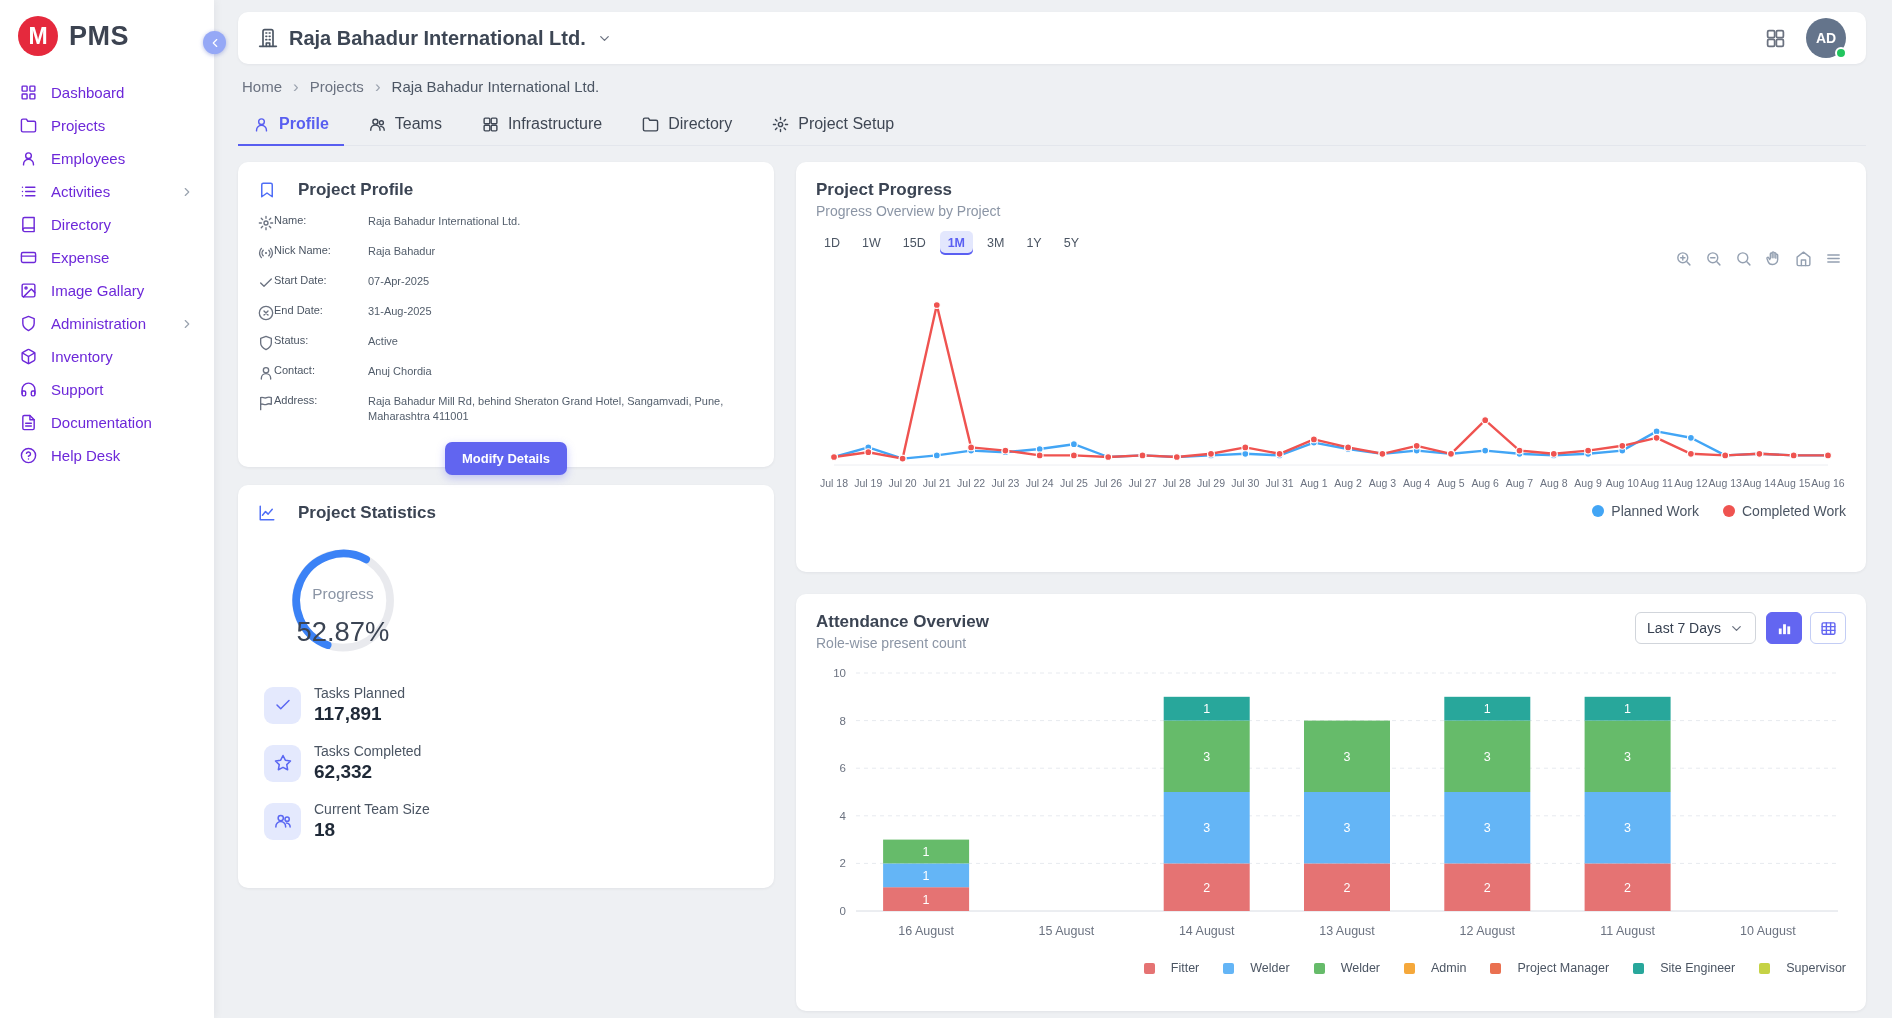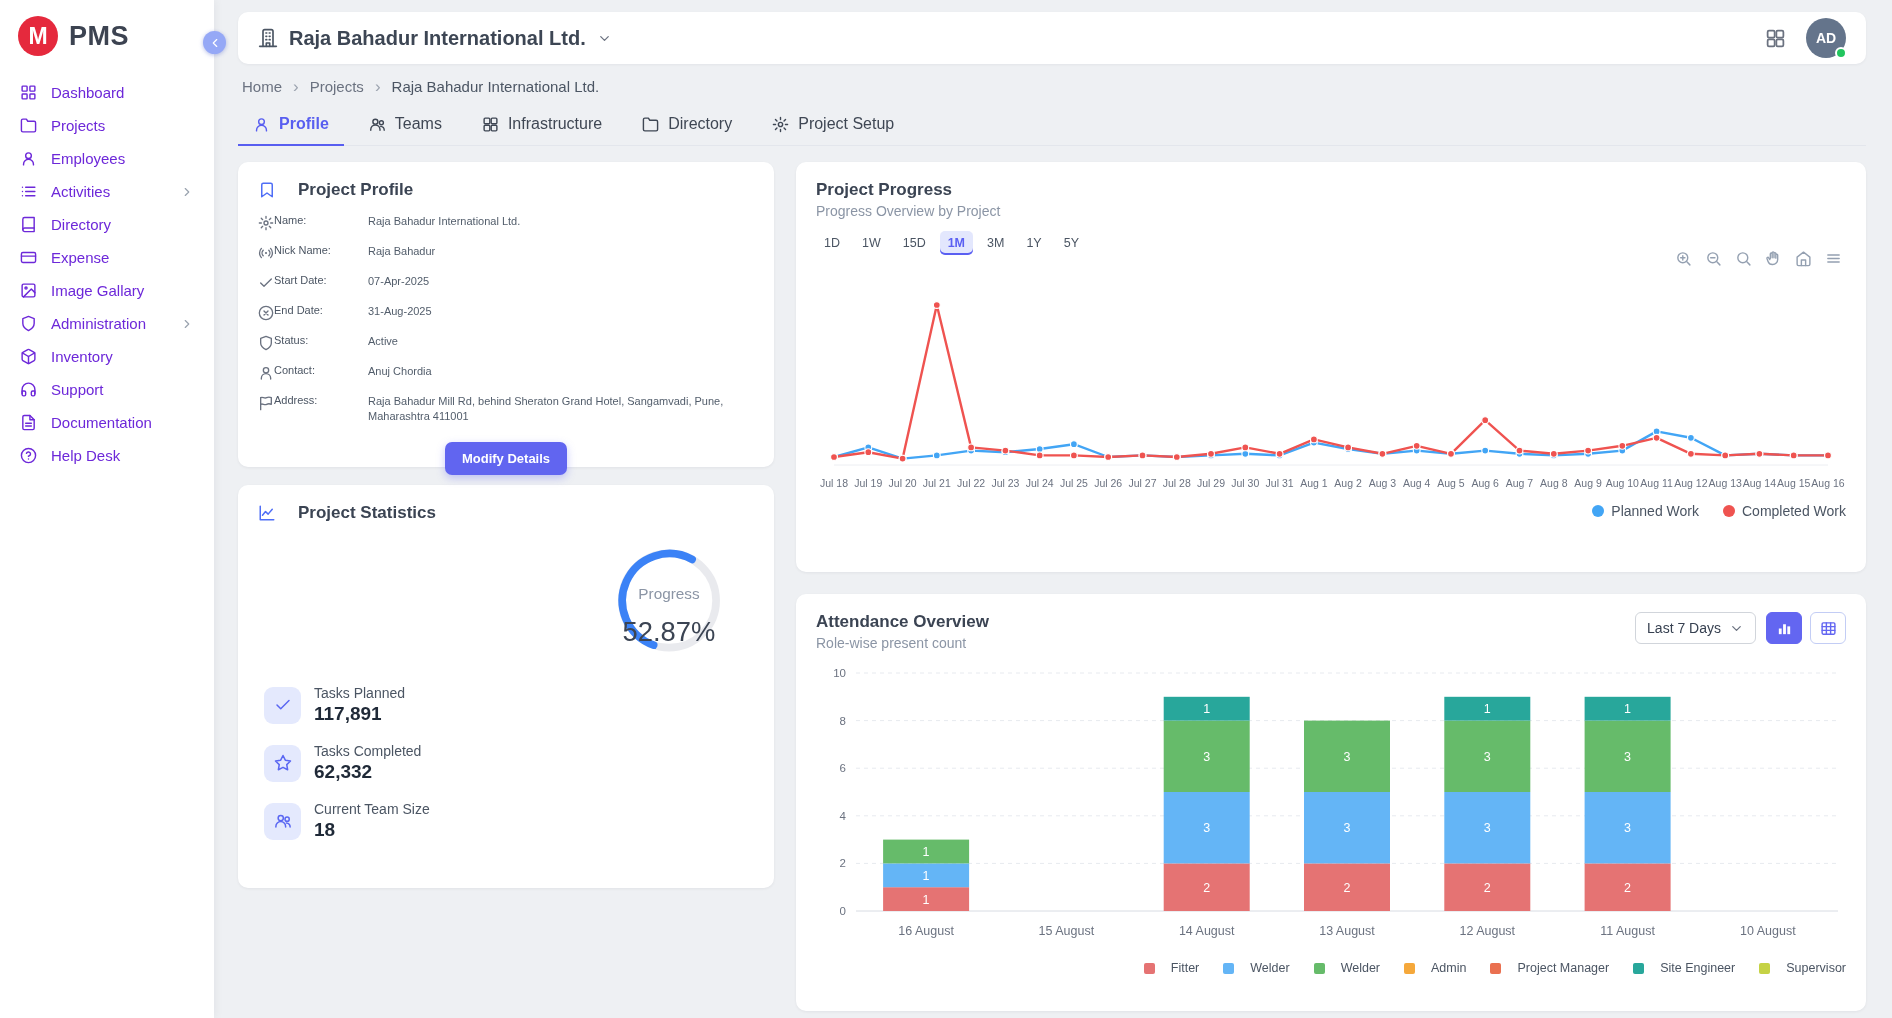--- a/index.html
+++ b/index.html
@@ -51,21 +51,21 @@
   .profile-card{height:305px}
   .pf-row{display:flex;align-items:flex-start;gap:0;margin-bottom:13px;font-size:11px}
   .pf-row .icn{color:#6b7280;margin-top:1px}
   .pf-label{width:94px;flex:0 0 auto;color:#4b5563}
   .pf-value{flex:1;color:#525d6b;line-height:1.35}
   .btn-wrap{text-align:center;margin-top:18px}
   .btn-primary{background:#6165f0;color:#fff;border:none;border-radius:7px;padding:9px 17px;font-size:13px;font-weight:bold;cursor:pointer;box-shadow:0 3px 8px rgba(97,101,240,.35);font-family:inherit}
 
   
   .stats-card{margin-top:18px;height:403px}
-  .gauge-wrap{text-align:right;margin-top:4px}
+  .gauge-wrap{text-align:left;margin-top:4px}
   .gauge-name{font-size:14px;fill:#8b95a5}
   .gauge-val{font-size:25px;fill:#3b4453}
   .stat-rows{margin-top:10px}
   .stat-row{display:flex;align-items:center;gap:13px;padding:9px 6px}
   .stat-icn{width:37px;height:37px;border-radius:9px;background:#e4e9fd;color:#5a67f2;display:flex;align-items:center;justify-content:center}
   .stat-txt{display:flex;flex-direction:column;gap:2px}
   .stat-label{font-size:14px;color:#4b5563}
   .stat-value{font-size:19px;font-weight:bold;color:#1f2937}
 
   

